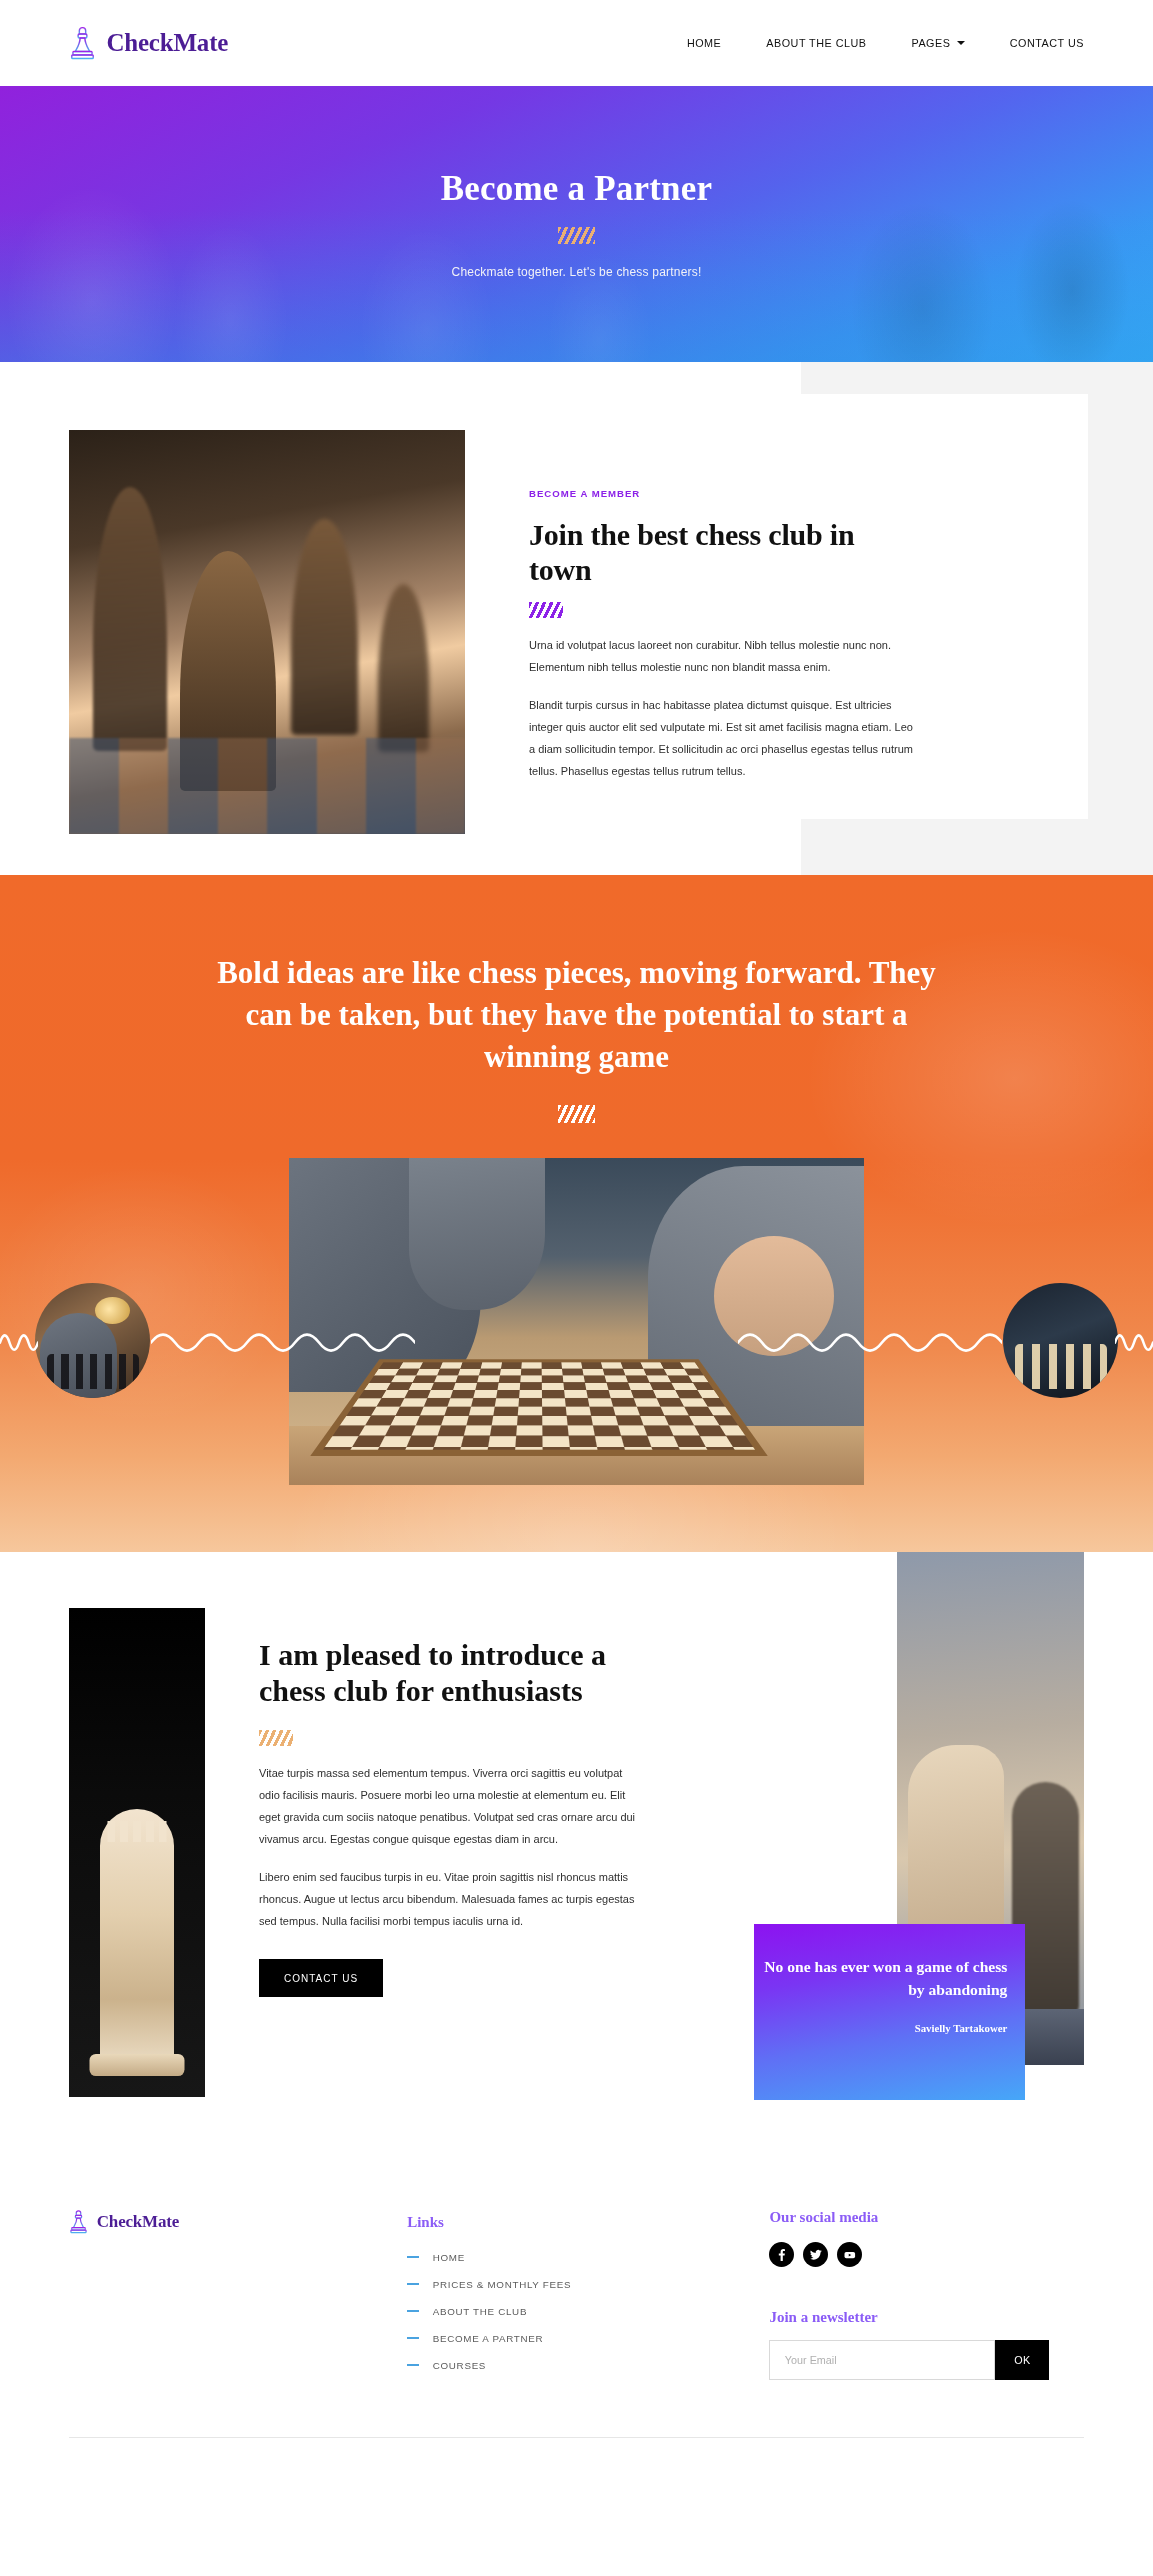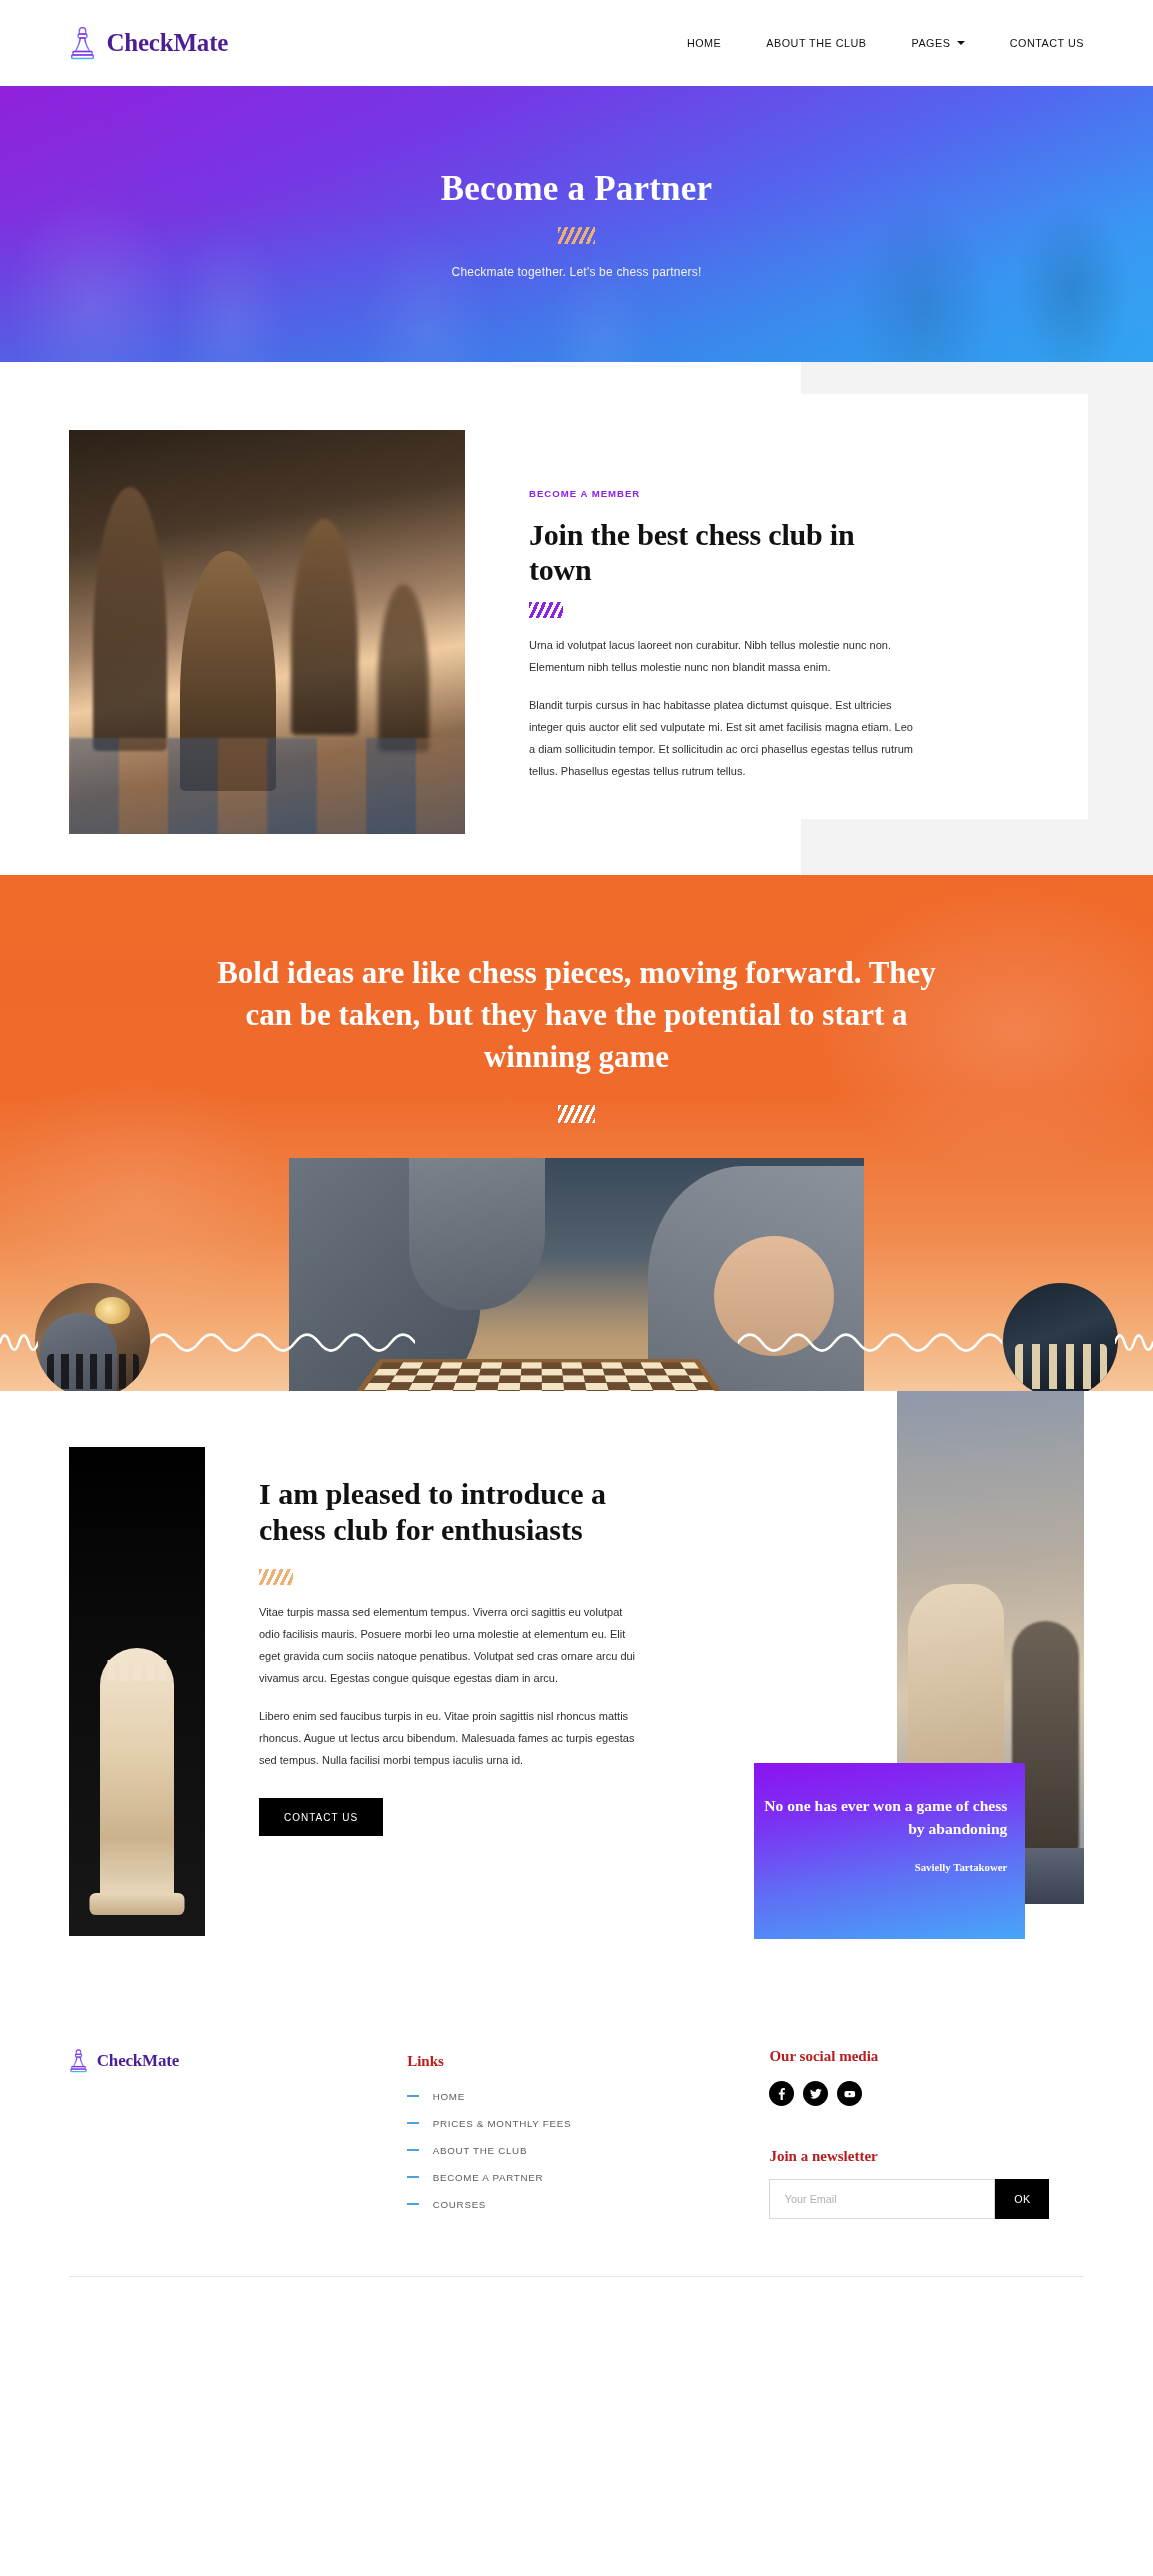--- a/index.html
+++ b/index.html
@@ -161,21 +161,21 @@
   .body-p {
     font-size: 11px;
     line-height: 2.0;
     color: #2e2e2e;
     margin-top: 16px;
   }
 
   
   .orange {
     position: relative;
-    height: 516px;
+    height: 677px;
     overflow: hidden;
     background: linear-gradient(180deg,#f06a2a 0%,#ef6a2b 42%,#f08a4e 70%,#f3a971 86%,#f6c79c 100%);
   }
   .orange::before{
     content:"";
     position:absolute; inset:0;
     background:
       radial-gradient(ellipse 336px 240px at 88% 30%, rgba(255,255,255,0.16), transparent 62%),
       radial-gradient(ellipse 240px 208px at 12% 62%, rgba(255,255,255,0.10), transparent 62%),
       radial-gradient(ellipse 417px 256px at 50% 100%, rgba(255,255,255,0.22), transparent 70%);
@@ -332,21 +332,21 @@
     margin-top: 17.6px;
     font-size: 10.7px;
     line-height: 2.05;
     color: #2b2b2b;
     max-width: 248px;
   }
   .footer-h {
     font-family: "Liberation Serif", serif;
     font-weight: 700;
     font-size: 15px;
-    color: #b91c1c;
+    color: #8b5cf6;
   }
   .link-list { list-style: none; margin-top: 21px; }
   .link-list li { display:flex; align-items:center; gap: 13.6px; margin-bottom: 16px; }
   .dash { width: 12px; height: 2px; background: #4aa3e0; flex: none; }
   .link-list span {
     font-size: 9.8px;
     letter-spacing: 0.7px;
     color: #5c5c5c;
     cursor: pointer;
   }

